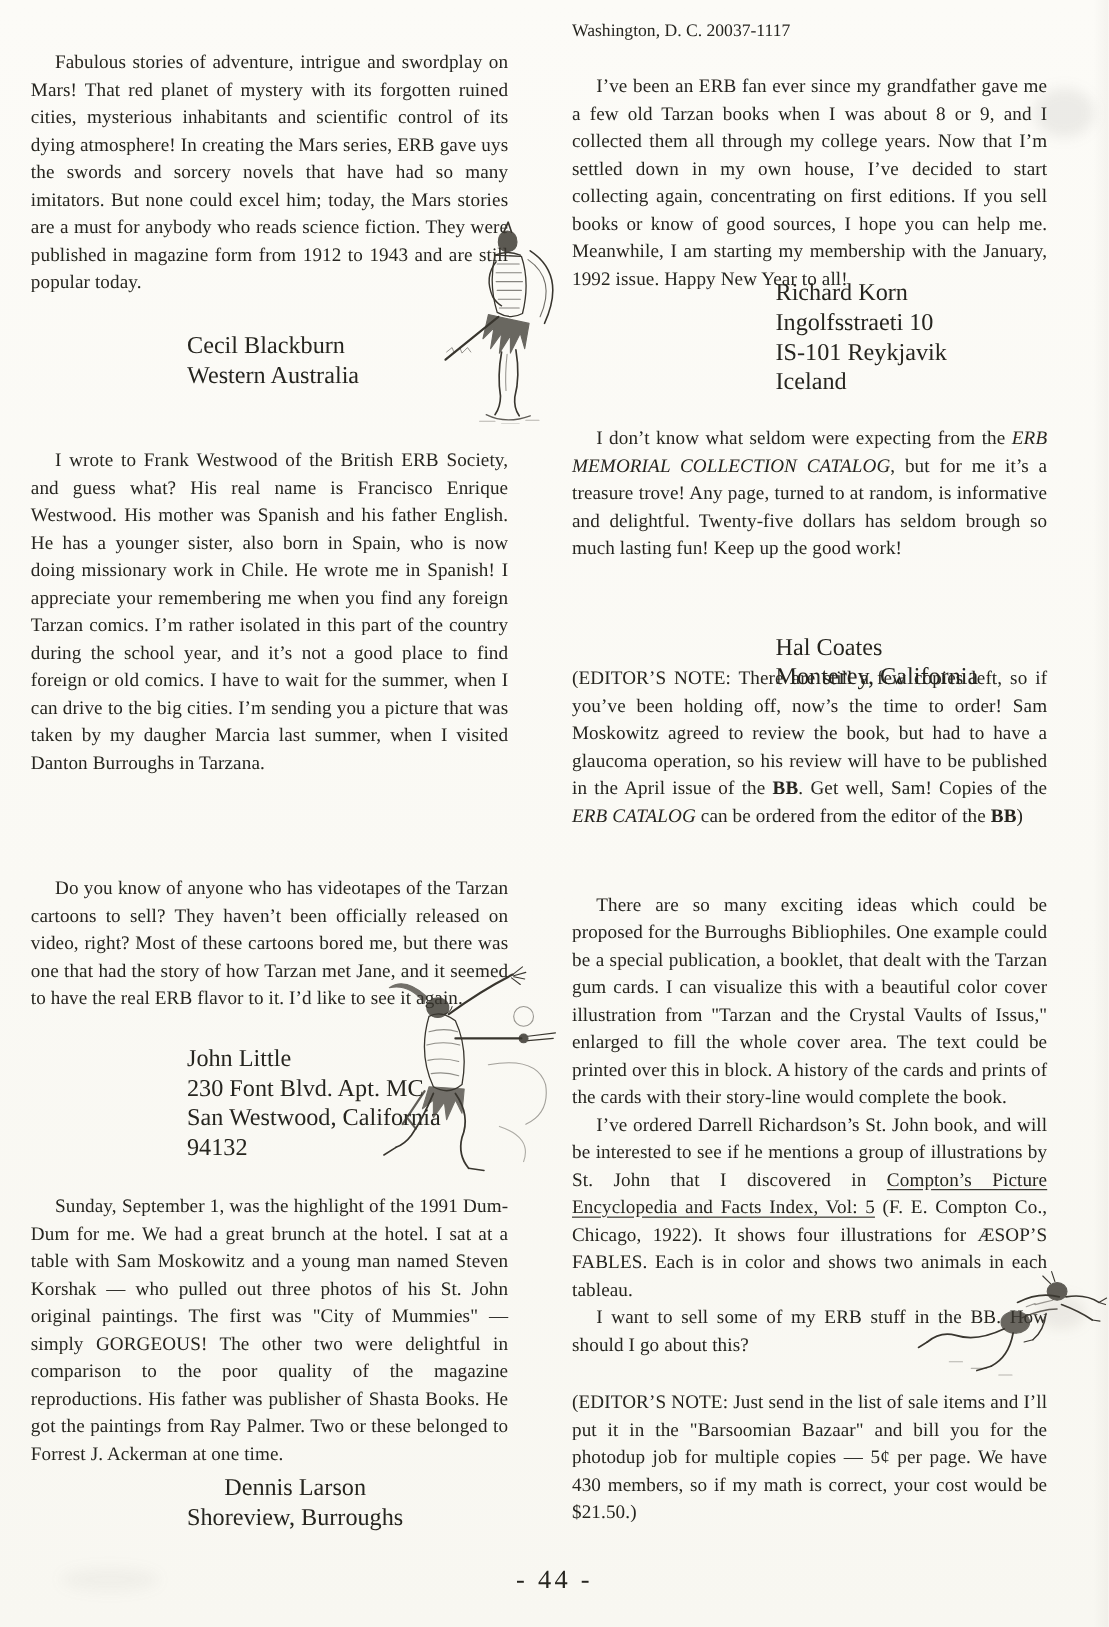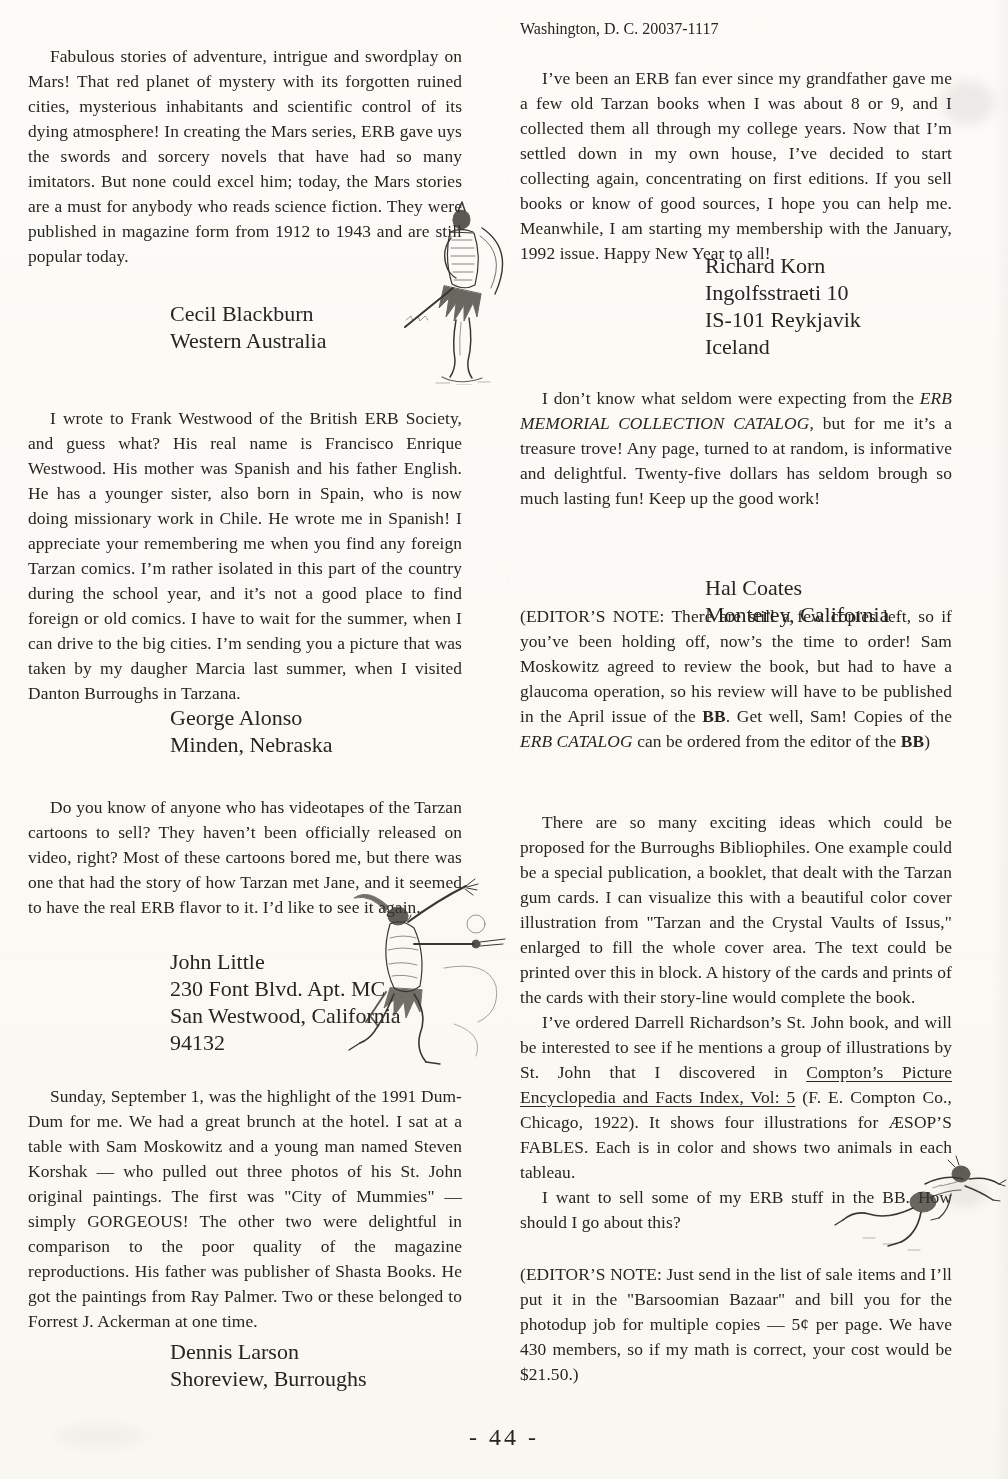--- a/index.html
+++ b/index.html
@@ -49,37 +49,33 @@
 
   <p class="body-text" style="left:28px;top:44px;width:434px;">Fabulous stories of adventure, intrigue and swordplay on Mars! That red planet of mystery with its forgotten ruined cities, mysterious inhabitants and scientific control of its dying atmosphere! In creating the Mars series, ERB gave uys the swords and sorcery novels that have had so many imitators. But none could excel him; today, the Mars stories are a must for anybody who reads science fiction. They were published in magazine form from 1912 to 1943 and are still popular today.</p>
 
   <div class="sig" style="left:170px;top:272px;margin-top:28px;">
     <div>Cecil Blackburn</div>
     <div>Western Australia</div>
   </div>
 
   <p class="body-text" style="left:28px;top:406px;width:434px;">I wrote to Frank Westwood of the British ERB Society, and guess what? His real name is Francisco Enrique Westwood. His mother was Spanish and his father English. He has a younger sister, also born in Spain, who is now doing missionary work in Chile. He wrote me in Spanish! I appreciate your remembering me when you find any foreign Tarzan comics. I’m rather isolated in this part of the country during the school year, and it’s not a good place to find foreign or old comics. I have to wait for the summer, when I can drive to the big cities. I’m sending you a picture that was taken by my daugher Marcia last summer, when I visited Danton Burroughs in Tarzana.</p>
 
-  <div class="sig" style="left:170px;top:704px;">
-    <div>George Alonso</div>
-    <div>Minden, Nebraska</div>
-  </div>
 
   <p class="body-text" style="left:28px;top:795px;width:434px;">Do you know of anyone who has videotapes of the Tarzan cartoons to sell? They haven’t been officially released on video, right? Most of these cartoons bored me, but there was one that had the story of how Tarzan met Jane, and it seemed to have the real ERB flavor to it. I’d like to see it again.</p>
 
   <div class="sig" style="left:170px;top:948px;">
     <div>John Little</div>
     <div>230 Font Blvd. Apt. MC</div>
     <div>San Westwood, California</div>
     <div>94132</div>
   </div>
 
   <p class="body-text" style="left:28px;top:1084px;width:434px;">Sunday, September 1, was the highlight of the 1991 Dum-Dum for me. We had a great brunch at the hotel. I sat at a table with Sam Moskowitz and a young man named Steven Korshak — who pulled out three photos of his St. John original paintings. The first was "City of Mummies" — simply GORGEOUS! The other two were delightful in comparison to the poor quality of the magazine reproductions. His father was publisher of Shasta Books. He got the paintings from Ray Palmer. Two or these belonged to Forrest J. Ackerman at one time.</p>
 
-  <div class="sig" style="left:170px;top:1338px;">
+  <div class="sig" style="left:170px;top:1338px;text-align:center;">
     <div>Dennis Larson</div>
     <div>Shoreview, Burroughs</div>
   </div>
 
   <p class="body-text" style="left:520px;top:66px;width:432px;">I’ve been an ERB fan ever since my grandfather gave me a few old Tarzan books when I was about 8 or 9, and I collected them all through my college years. Now that I’m settled down in my own house, I’ve decided to start collecting again, concentrating on first editions. If you sell books or know of good sources, I hope you can help me. Meanwhile, I am starting my membership with the January, 1992 issue.  Happy New Year to all!</p>
 
   <div class="sig" style="left:705px;top:252px;">
     <div>Richard Korn</div>
     <div>Ingolfsstraeti  10</div>
     <div>IS-101 Reykjavik</div>

